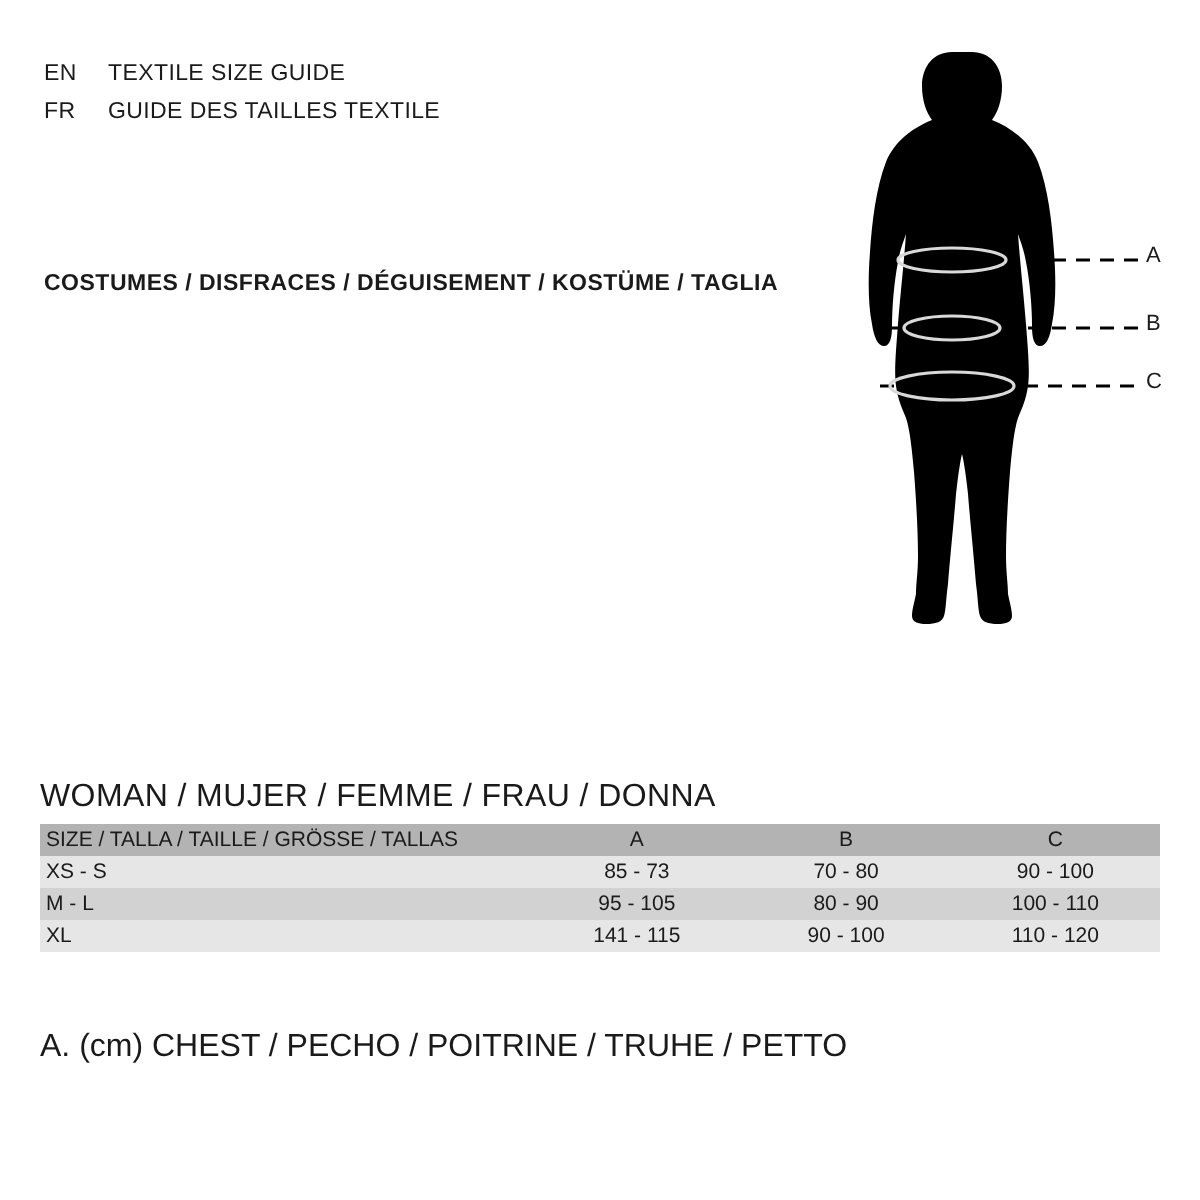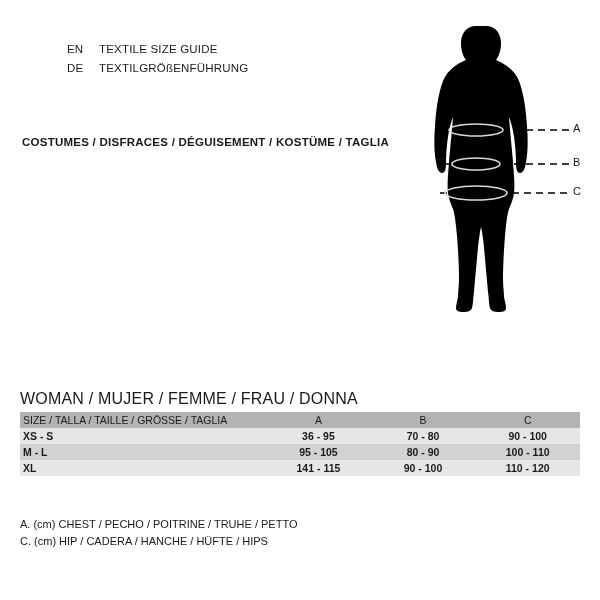--- a/index.html
+++ b/index.html
@@ -18,23 +18,22 @@
     position: relative;
     width: 600px;
     height: 600px;
     box-sizing: border-box;
   }
 
   
   .lang-block {
     position: absolute;
     left: 22px;
-    top: 40px;
+    top: 28px;
     width: 330px;
-    margin-left: 45px;
   }
   .lang-row {
     display: flex;
     font-size: 11.5px;
     line-height: 18.6px;
     letter-spacing: 0.2px;
   }
   .lang-code {
     width: 32px;
     flex: none;
@@ -90,21 +89,21 @@
     left: 20px;
     top: 412px;
     width: 560px;
     border-collapse: collapse;
     font-size: 10.5px;
   }
   table.size-table th,
   table.size-table td {
     padding: 0;
     height: 16px;
-    font-weight: bold;
+    font-weight: normal;
     text-align: left;
     vertical-align: middle;
   }
   table.size-table th.col-size,
   table.size-table td.col-size {
     width: 244px;
     padding-left: 3px;
   }
   table.size-table th.col-val,
   table.size-table td.col-val {
@@ -121,38 +120,38 @@
     background: #d2d2d2;
   }
   tr.head-row th {
     font-weight: normal;
   }
 
   .legend {
     position: absolute;
     left: 20px;
     top: 516px;
-    font-size: 11px;
+    font-size: 16px;
     line-height: 16.5px;
   }
   .legend div { white-space: nowrap; }
 </style>
 </head>
 <body>
 
 <div class="page">
 
   <div class="lang-block">
     <div class="lang-row">
       <span class="lang-code">EN</span>
       <span class="lang-text">TEXTILE SIZE GUIDE</span>
     </div>
     <div class="lang-row">
-      <span class="lang-code">DE</span>
-      <span class="lang-text">TEXTILGRÖßENFÜHRUNG</span>
+      <span class="lang-code">FR</span>
+      <span class="lang-text">GUIDE DES TAILLES TEXTILE</span>
     </div>
   </div>
 
   <div class="costumes-line">COSTUMES / DISFRACES / DÉGUISEMENT / KOSTÜME / TAGLIA</div>
 
   <div class="figure-wrap">
     <svg class="figure-svg" width="200" height="360" viewBox="0 0 200 360">
       <path fill="#000000" d="
         M96,8
         c-9,0 -15,7 -15,17
@@ -211,46 +210,45 @@
     <div class="measure-label lbl-a">A</div>
     <div class="measure-label lbl-b">B</div>
     <div class="measure-label lbl-c">C</div>
   </div>
 
   <div class="woman-title">WOMAN / MUJER / FEMME / FRAU / DONNA</div>
 
   <table class="size-table">
     <thead>
       <tr class="head-row">
-        <th class="col-size">SIZE / TALLA / TAILLE / GRÖSSE / TAGLIA</th>
+        <th class="col-size">SIZE / TALLA / TAILLE / GRÖSSE / TALLAS</th>
         <th class="col-val">A</th>
         <th class="col-val">B</th>
         <th class="col-val">C</th>
       </tr>
     </thead>
     <tbody>
       <tr class="row-light">
         <td class="col-size">XS - S</td>
-        <td class="col-val">36 - 95</td>
+        <td class="col-val">85 - 73</td>
         <td class="col-val">70 - 80</td>
         <td class="col-val">90 - 100</td>
       </tr>
       <tr class="row-dark">
         <td class="col-size">M - L</td>
         <td class="col-val">95 - 105</td>
         <td class="col-val">80 - 90</td>
         <td class="col-val">100 - 110</td>
       </tr>
       <tr class="row-light">
         <td class="col-size">XL</td>
         <td class="col-val">141 - 115</td>
         <td class="col-val">90 - 100</td>
         <td class="col-val">110 - 120</td>
       </tr>
     </tbody>
   </table>
 
   <div class="legend">
     <div>A. (cm) CHEST / PECHO / POITRINE / TRUHE / PETTO</div>
-    <div>C. (cm) HIP / CADERA / HANCHE / HÜFTE / HIPS</div>
   </div>
 
 </div>
 
 </body></html>

